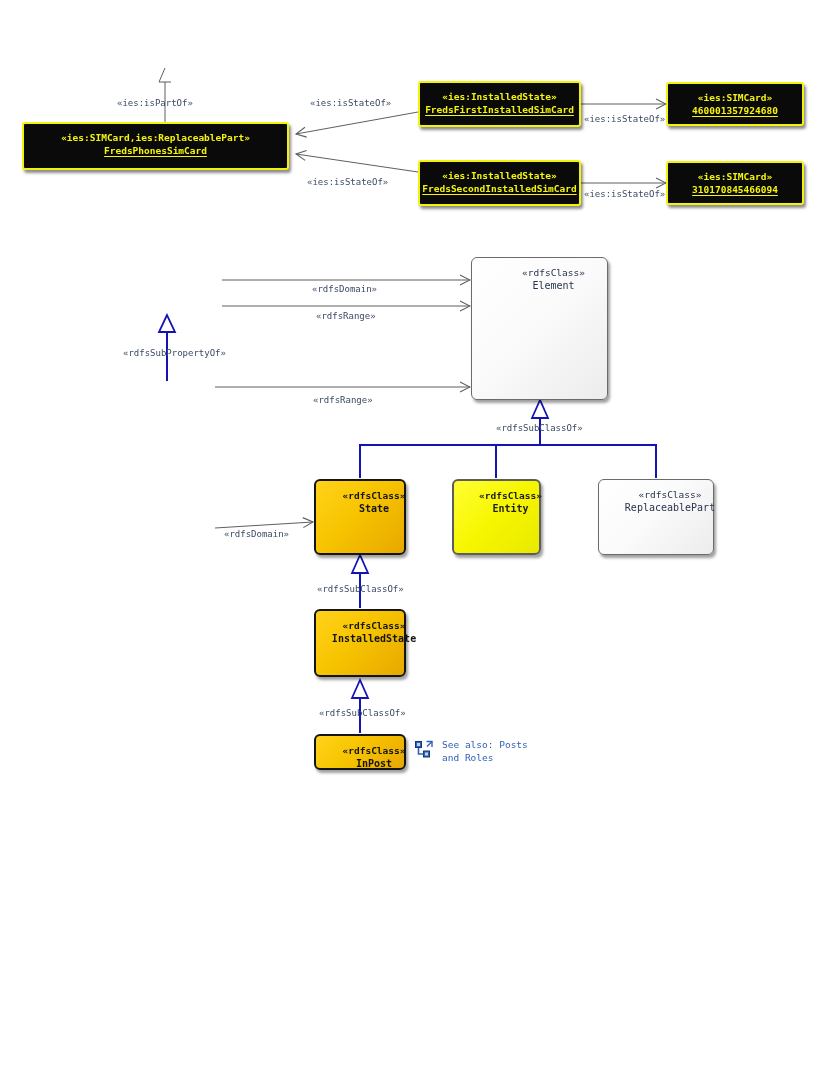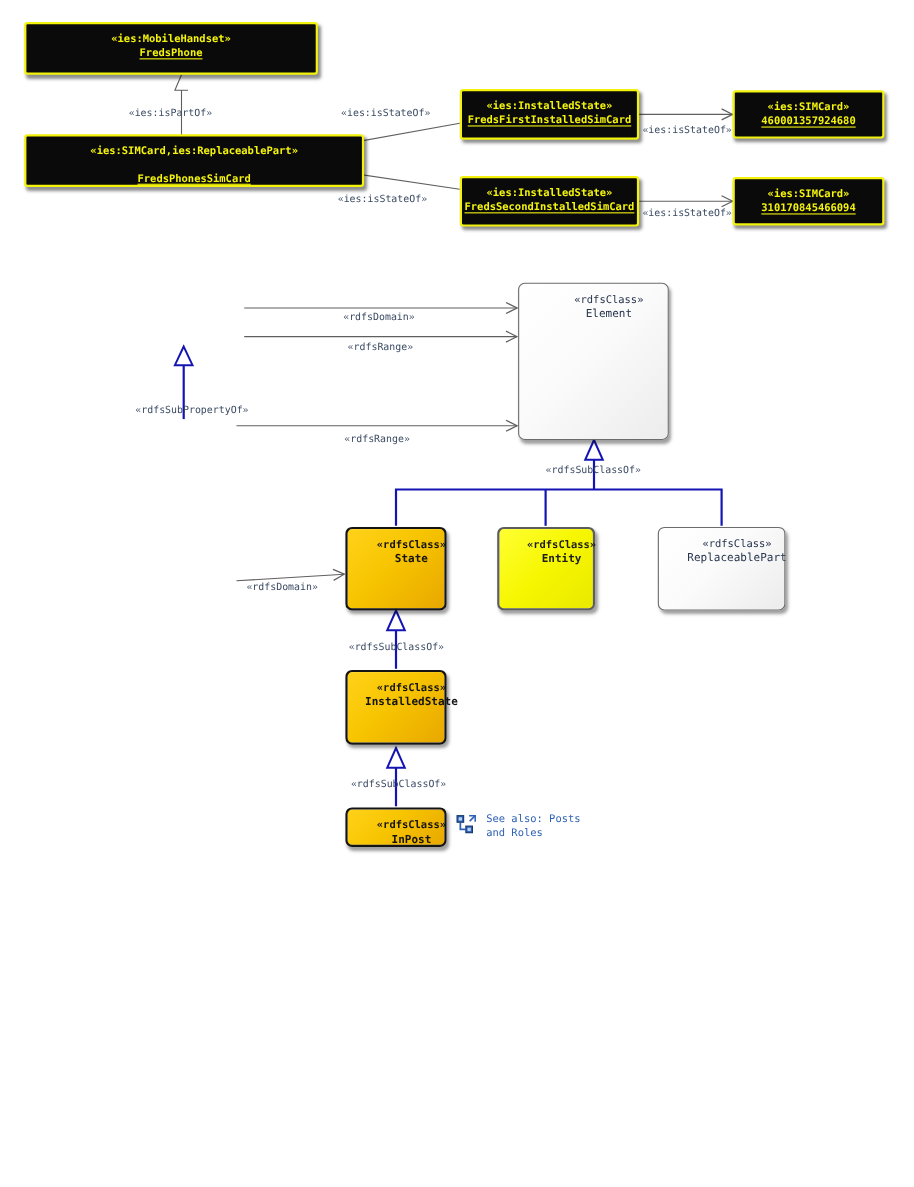--- a/index.html
+++ b/index.html
@@ -121,26 +121,22 @@
       <line x1="360" y1="608" x2="360" y2="572" stroke="#1414b4" stroke-width="2"></line>
       <path d="M360,555 L352,573 L368,573 Z" fill="#ffffff" stroke="#1414b4" stroke-width="1.8"></path>
     </g>
 
     <g>
       <line x1="360" y1="733" x2="360" y2="697" stroke="#1414b4" stroke-width="2"></line>
       <path d="M360,680 L352,698 L368,698 Z" fill="#ffffff" stroke="#1414b4" stroke-width="1.8"></path>
     </g>
   </svg>
 
-  <div class="inst" style="left:22px;top:20px;width:267px;height:48px;">
-    <span class="stereo">«ies:MobileHandset»</span>
-    <span class="name">FredsPhone</span>
-  </div>
-
-  <div class="inst" style="left:22px;top:122px;width:309px;height:48px;gap:12px;">
+
+  <div class="inst" style="left:22px;top:122px;width:267px;height:48px;">
     <span class="stereo">«ies:SIMCard,ies:ReplaceablePart»</span>
     <span class="name">FredsPhonesSimCard</span>
   </div>
 
   <div class="inst" style="left:418px;top:81px;width:163px;height:46px;">
     <span class="stereo">«ies:InstalledState»</span>
     <span class="name">FredsFirstInstalledSimCard</span>
   </div>
 
   <div class="inst" style="left:418px;top:160px;width:163px;height:46px;">
@@ -201,21 +197,21 @@
   <div class="elabel" style="left:584px;top:188px;">«ies:isStateOf»</div>
 
   <div class="elabel" style="left:312px;top:283px;">«rdfsDomain»</div>
 
   <div class="elabel" style="left:316px;top:310px;">«rdfsRange»</div>
 
   <div class="elabel" style="left:313px;top:394px;">«rdfsRange»</div>
 
   <div class="elabel" style="left:224px;top:528px;">«rdfsDomain»</div>
 
-  <div class="elabel" style="left:123px;top:347px;margin-top:20px;">«rdfsSubPropertyOf»</div>
+  <div class="elabel" style="left:123px;top:347px;">«rdfsSubPropertyOf»</div>
 
   <div class="elabel" style="left:496px;top:422px;">«rdfsSubClassOf»</div>
 
   <div class="elabel" style="left:317px;top:583px;">«rdfsSubClassOf»</div>
 
   <div class="elabel" style="left:319px;top:707px;">«rdfsSubClassOf»</div>
 
   <div class="seealso" style="left:414px;top:738px;">
     <span style="display:block;margin-top:1px;">
       <svg width="20" height="20" viewBox="0 0 20 20" xmlns="http://www.w3.org/2000/svg">

